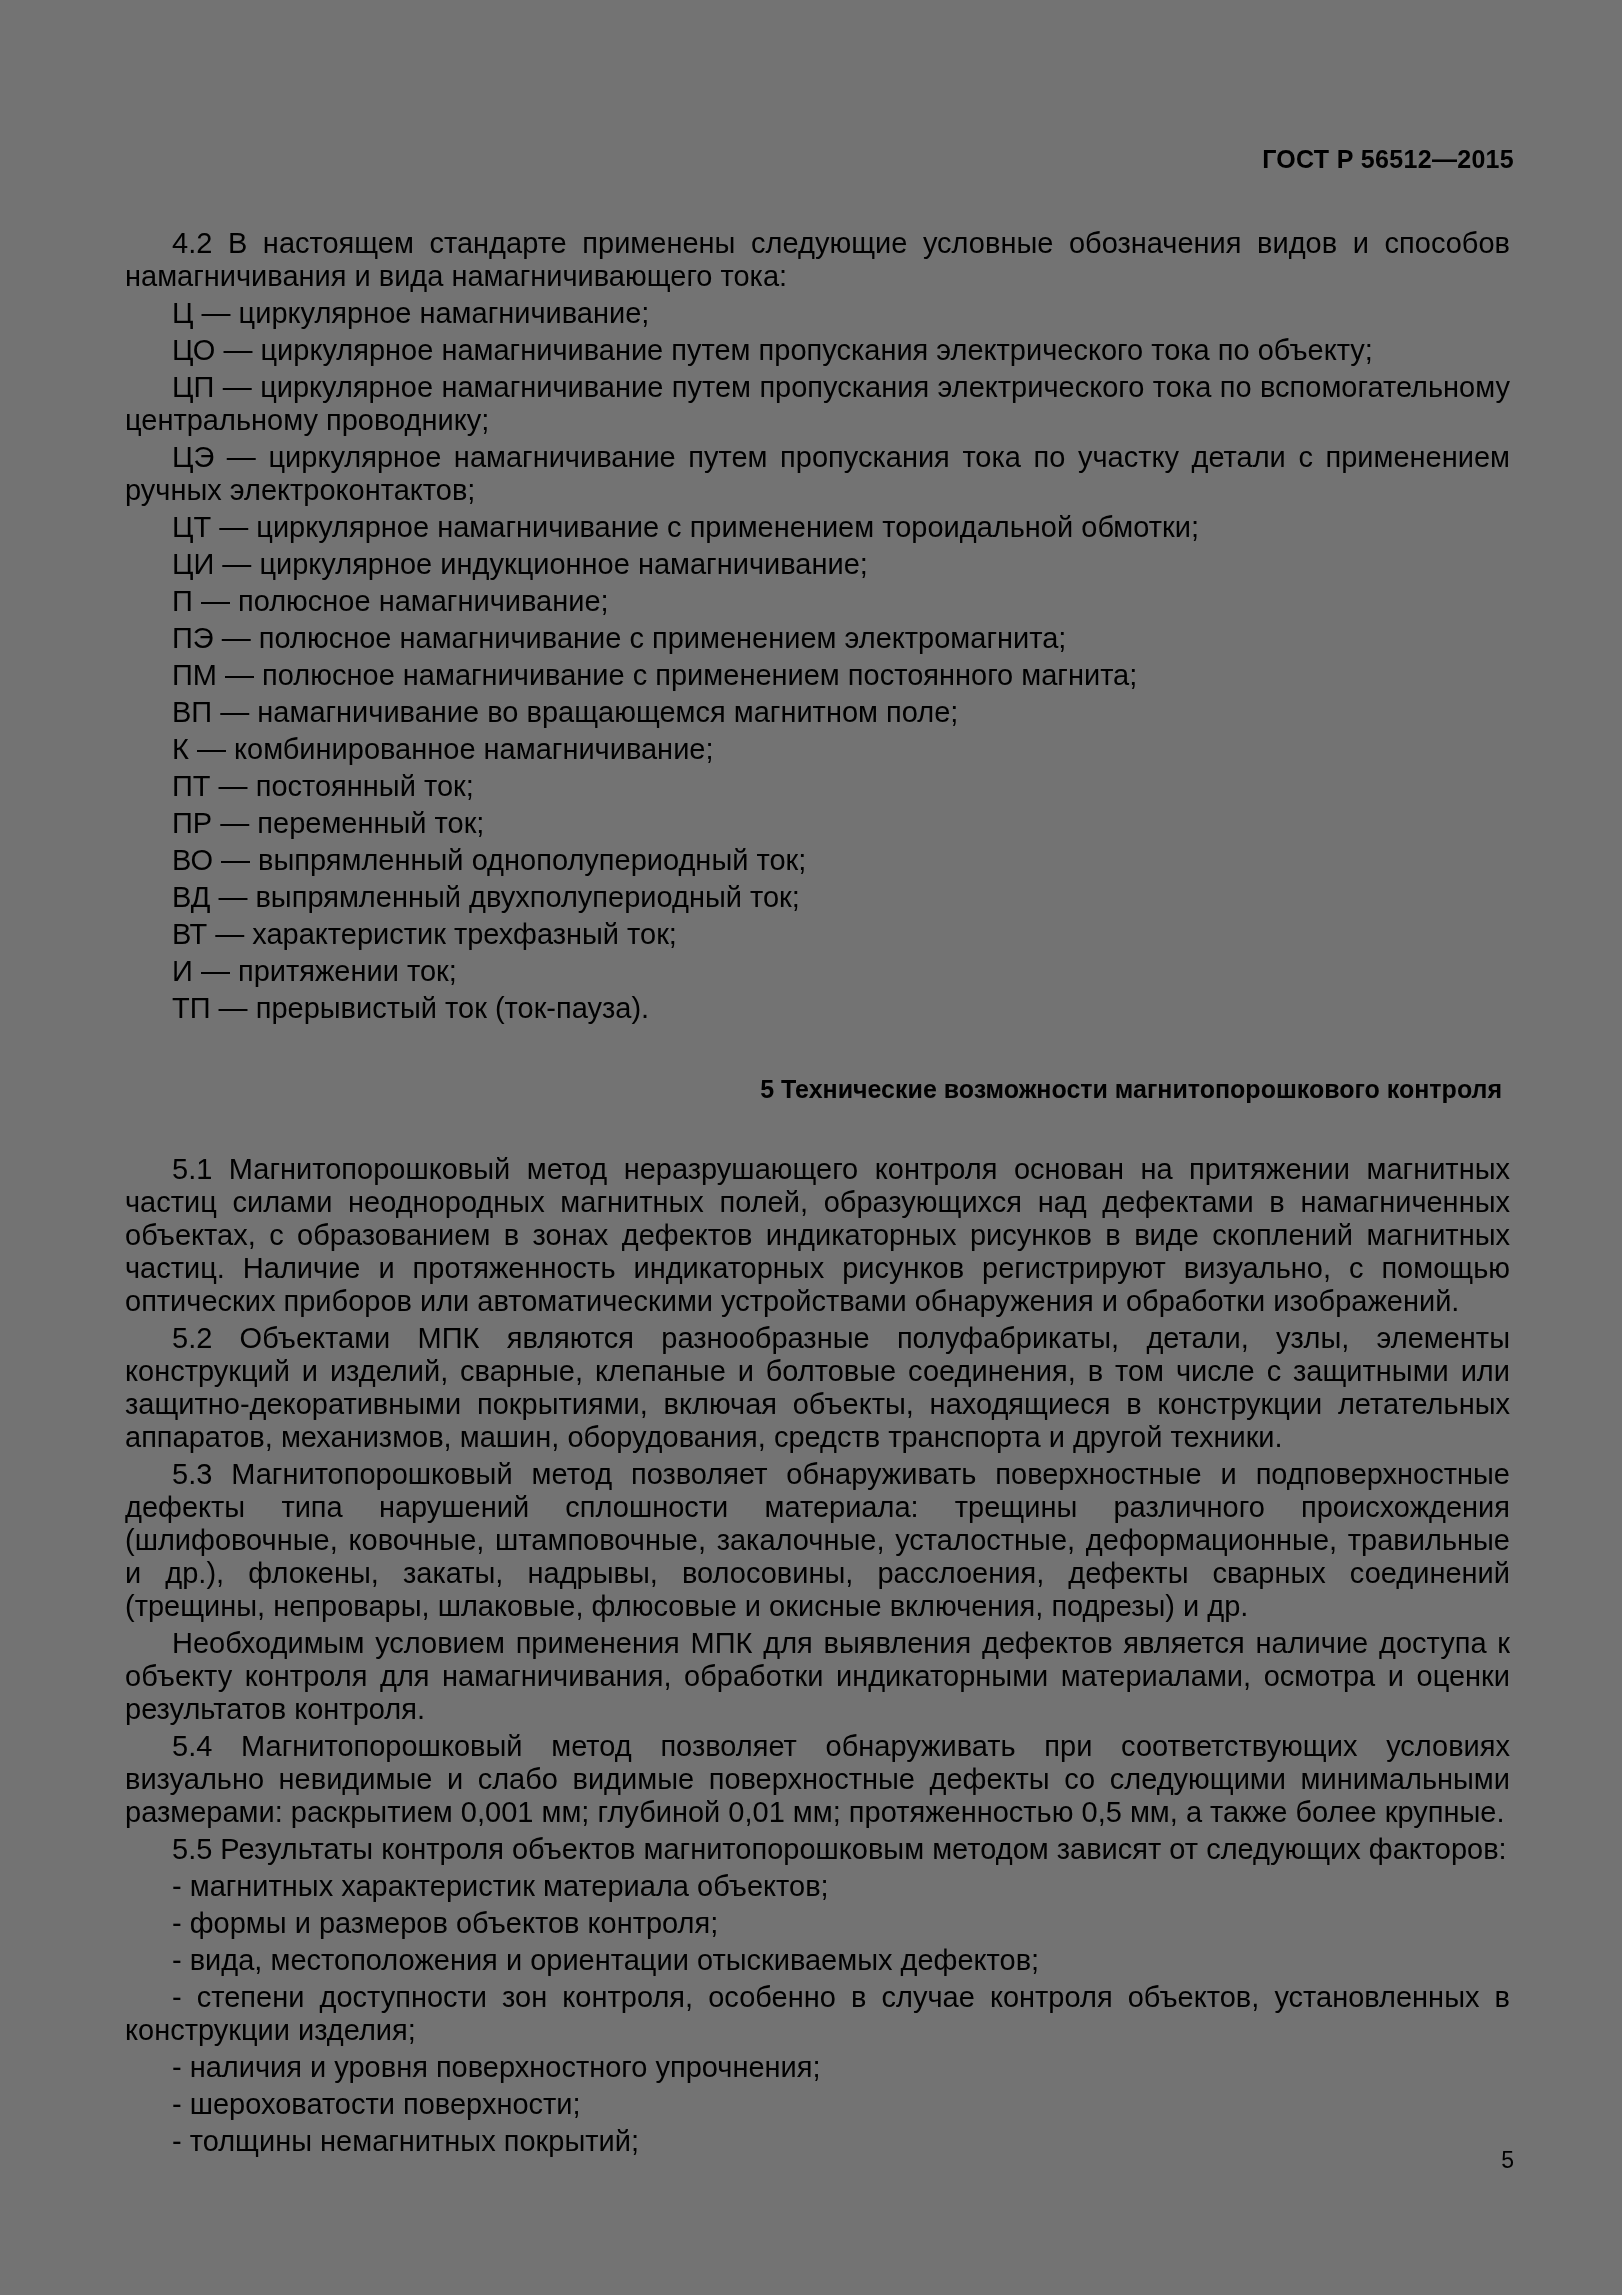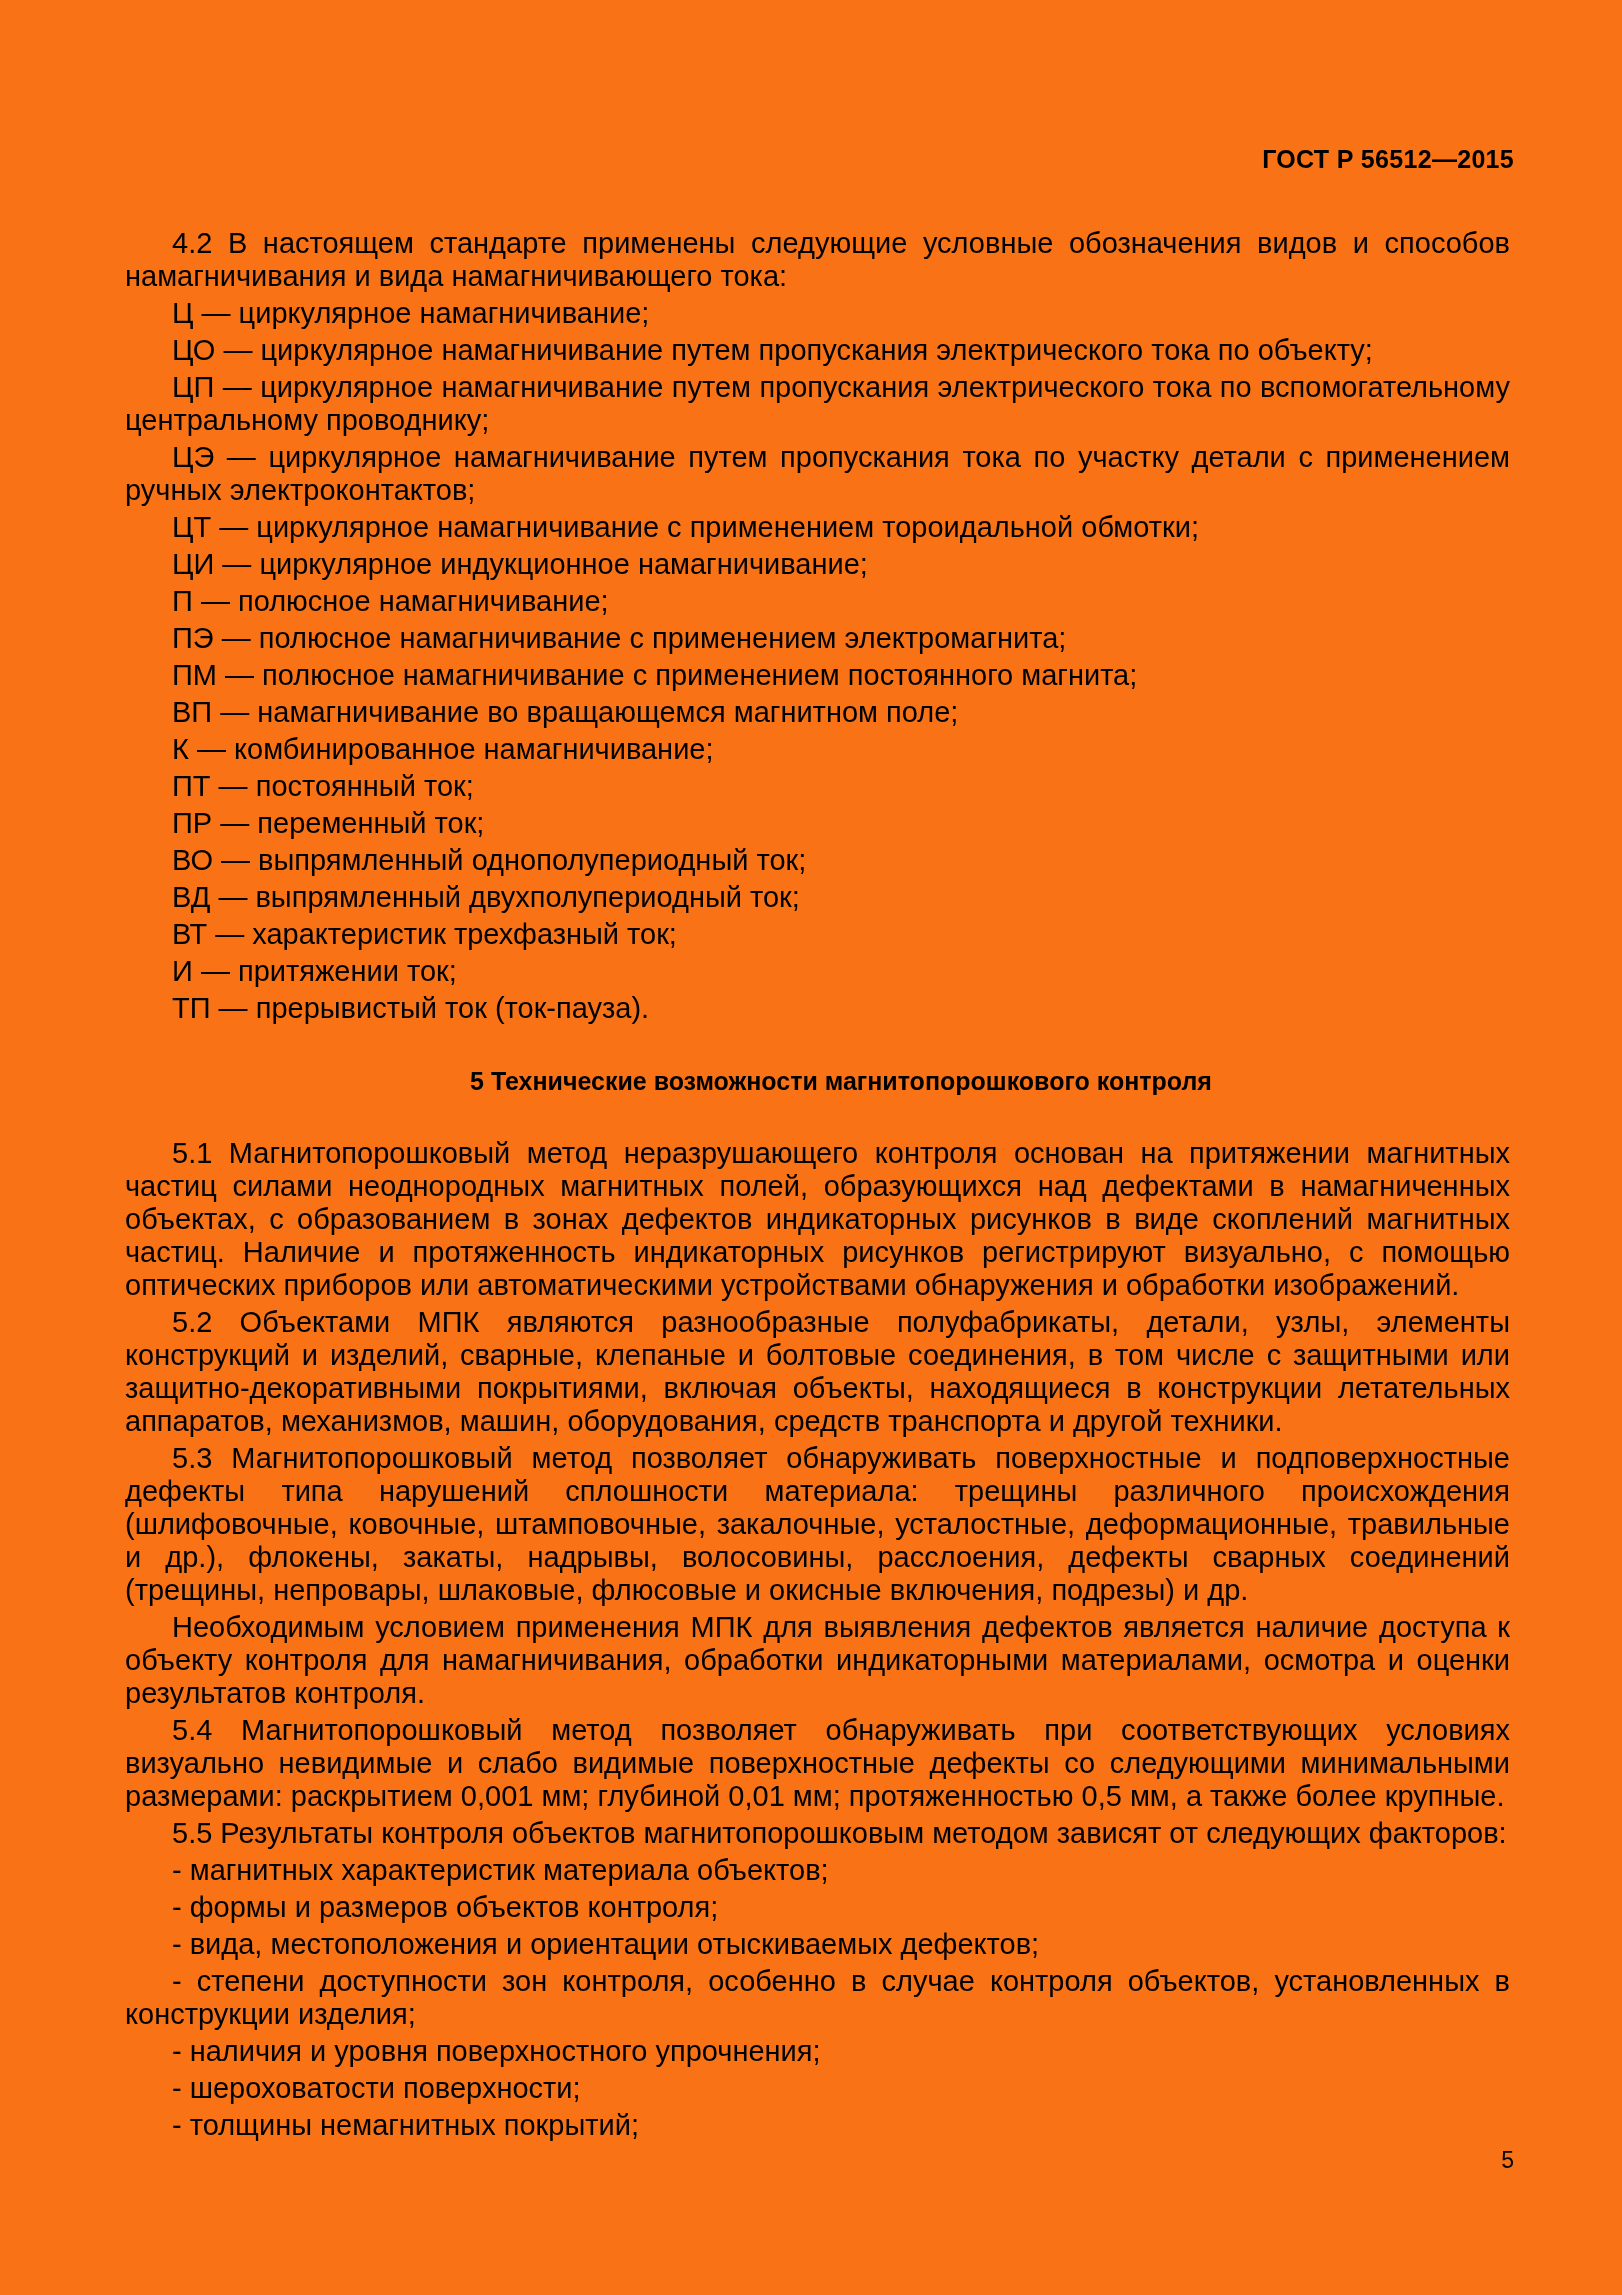--- a/index.html
+++ b/index.html
@@ -8,21 +8,21 @@
     background: #ffffff;
   }
   body {
     font-family: "Liberation Sans", "DejaVu Sans", sans-serif;
     color: #000000;
   }
   .page {
     position: relative;
     width: 1623px;
     height: 2295px;
-    background: #f97316;
+    background: #737373;
     box-sizing: border-box;
     padding: 0;
     overflow: hidden;
   }
   .header {
     position: absolute;
     top: 145px;
     right: 109px;
     font-size: 25px;
     font-weight: bold;
@@ -55,26 +55,26 @@
   }
   p.bullet {
     text-align: left;
     text-indent: 47px;
   }
   p.bullet-just {
     text-align: justify;
     text-indent: 47px;
   }
   h2.section-heading {
-    margin: 4px;
+    margin: 12px;
     font-size: 25px;
     line-height: 33px;
     font-weight: bold;
     text-indent: 47px;
-    text-align: center;
+    text-align: right;
     white-space: nowrap;
   }
   .gap-before-heading { height: 32px; }
   .gap-after-heading { height: 31px; }
   .page-number {
     position: absolute;
     right: 109px;
     top: 2147px;
     font-size: 23px;
     text-align: right;

